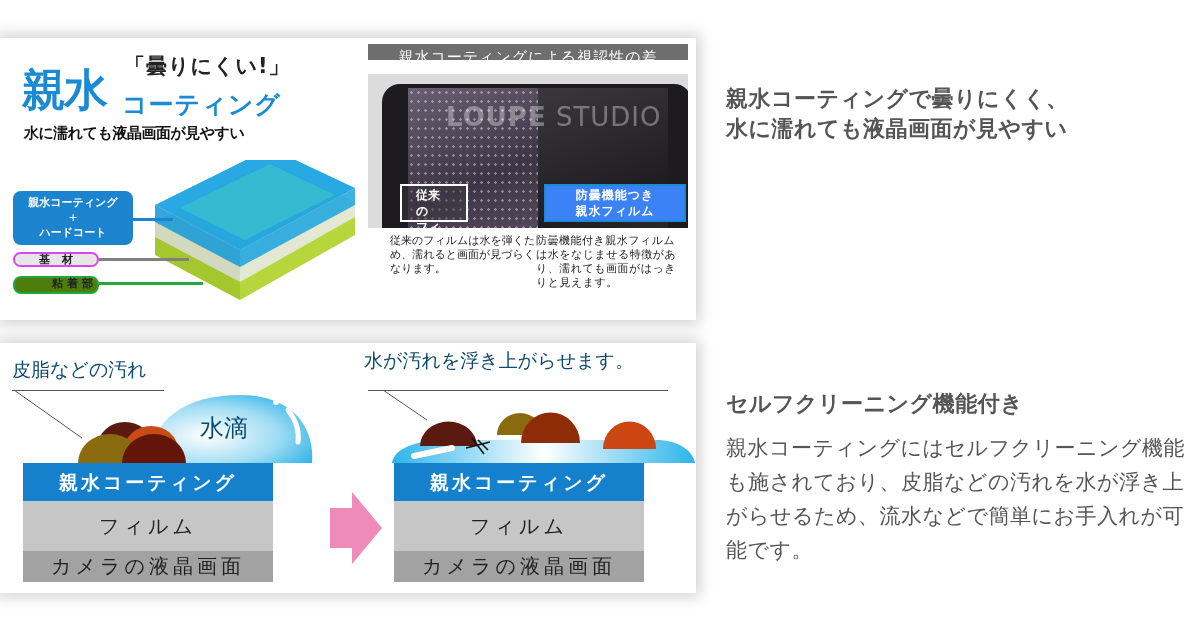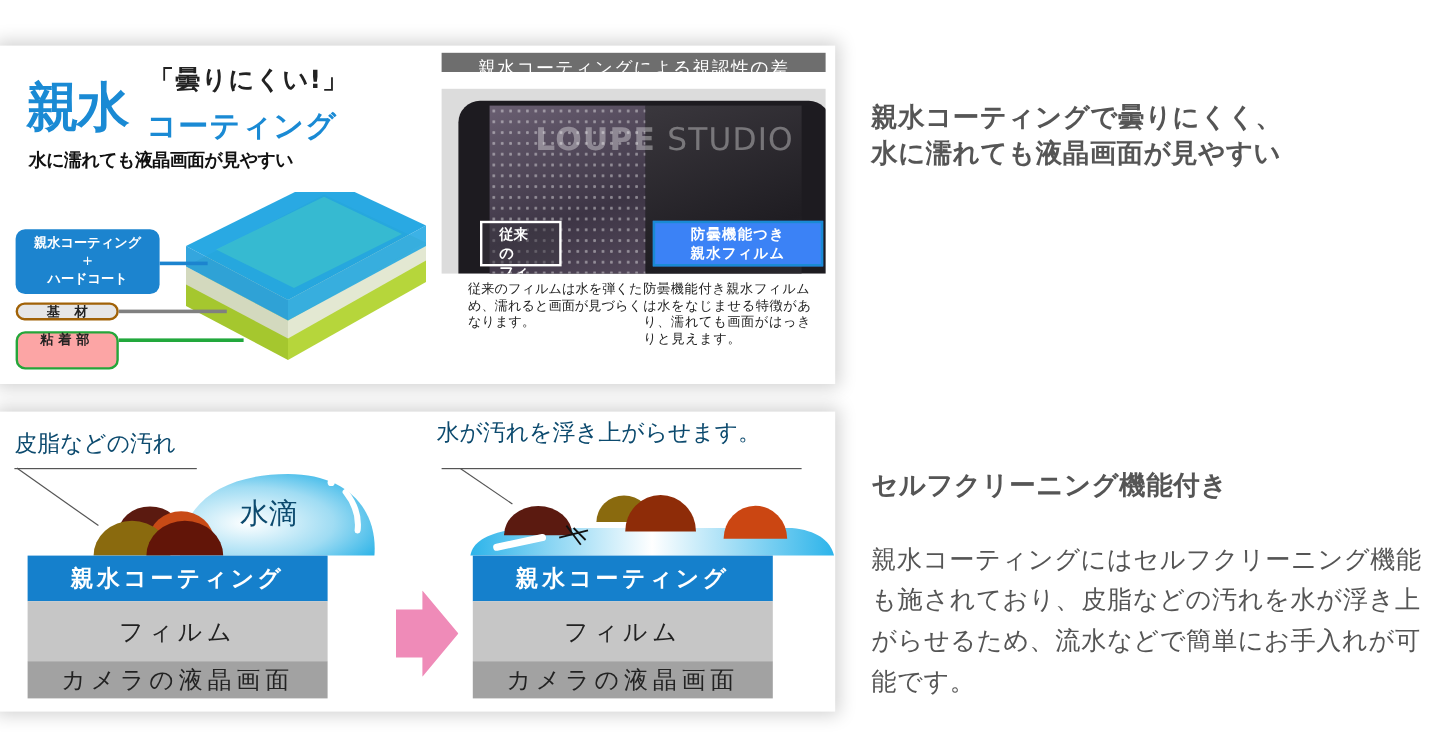--- a/index.html
+++ b/index.html
@@ -11,22 +11,22 @@
   #panel-bottom { left: 0; top: 343px; width: 696px; height: 250px; }
 
   
   .hero-sub-bracket { position: absolute; left: 124px; top: 52px; font-size: 21px; color: #222; letter-spacing: 1px; font-weight: bold; }
   .hero-big { position: absolute; left: 22px; top: 68px; font-size: 44px; font-weight: bold; color: #1a8ad4; letter-spacing: -2px; line-height: 1; }
   .hero-coat { position: absolute; left: 122px; top: 88px; font-size: 25px; font-weight: bold; color: #1a8ad4; letter-spacing: 1px; }
   .hero-tag { position: absolute; left: 24px; top: 124px; font-size: 15px; font-weight: bold; color: #111; letter-spacing: -0.5px; }
 
   .lbl { position: absolute; font-weight: bold; text-align: center; }
   .lbl-coating { left: 13px; top: 191px; width: 120px; height: 54px; background: #1c84cf; color: #fff; border-radius: 8px; font-size: 11px; line-height: 15px; padding-top: 4px; }
-  .lbl-base { left: 13px; top: 252px; width: 86px; height: 15px; background: #e6e6e6; border: 2px solid #a16207; border-radius: 8px; font-size: 11px; line-height: 11px; color: #222; letter-spacing: 12px; padding-left: 12px; }
-  .lbl-adh { left: 13px; top: 276px; width: 86px; height: 32px; background: #fca5a5; border: 2px solid #24a63a; border-radius: 8px; font-size: 11px; line-height: 11px; color: #222; letter-spacing: 4px; }
+  .lbl-base { left: 13px; top: 252px; width: 86px; height: 15px; background: #e6e6e6; border: 2px solid #d946ef; border-radius: 8px; font-size: 11px; line-height: 11px; color: #222; letter-spacing: 12px; padding-left: 12px; }
+  .lbl-adh { left: 13px; top: 276px; width: 86px; height: 18px; background: #4d7c0f; border: 2px solid #24a63a; border-radius: 8px; font-size: 11px; line-height: 11px; color: #222; letter-spacing: 4px; text-align: right; }
   .line { position: absolute; height: 3px; }
 
   #layers-svg { position: absolute; left: 150px; top: 160px; }
 
   
   .cmp-title { position: absolute; left: 368px; top: 44px; width: 320px; height: 16px; background: #6e6e6e; color: #fff; font-size: 15px; font-weight: normal; text-align: center; line-height: 26px; letter-spacing: 1px; }
   .photo { position: absolute; left: 368px; top: 74px; width: 320px; height: 154px; background: #dcdcdc; overflow: hidden; }
   .tablet { position: absolute; left: 14px; top: 10px; width: 310px; height: 170px; background: #1d1b20; border-radius: 18px; }
   .screen-l { position: absolute; left: 40px; top: 14px; width: 130px; height: 150px; background: linear-gradient(160deg, #6a5f72, #3d3545 60%, #574b5e); }
   .screen-r { position: absolute; left: 170px; top: 14px; width: 130px; height: 150px; background: linear-gradient(160deg, #3a373d, #1f1d22 70%, #2c2a30); }
@@ -41,22 +41,22 @@
   .cap { position: absolute; font-size: 11px; line-height: 14px; color: #222; }
   .cap-l { left: 374px; top: 234px; width: 152px; margin-left: 16px; }
   .cap-r { left: 536px; top: 234px; width: 146px; letter-spacing: 0.5px; }
 
   
   .side { position: absolute; left: 726px; width: 460px; color: #555; }
   .side h2 { font-size: 22px; font-weight: bold; line-height: 30px; color: #555; letter-spacing: 0.5px; margin-top: 20px; }
   .side p { font-size: 21px; line-height: 34px; color: #555; letter-spacing: 0.5px; }
   #side-1 { top: 64px; }
   #side-1 p { margin-top: 6px; }
-  #side-2 { top: 371px; }
-  #side-2 p { margin-top: 28px; }
+  #side-2 { top: 371px; font-family: Liberation Mono, monospace; }
+  #side-2 p { margin-top: 12px; }
 
   
   .callout { position: absolute; font-size: 19px; color: #0c4a6e; }
   .callout-line { position: absolute; height: 1px; background: #555; }
   .diag { position: absolute; width: 250px; }
   .band { position: absolute; left: 0; width: 250px; text-align: center; }
   .band-coat { top: 0; height: 38px; background: #1580cc; color: #fff; font-weight: bold; font-size: 19px; line-height: 38px; letter-spacing: 3px; }
   .band-film { top: 38px; height: 50px; background: #c6c6c6; color: #222; font-size: 20px; line-height: 50px; letter-spacing: 4px; }
   .band-lcd { top: 88px; height: 31px; background: #a2a2a2; color: #222; font-size: 20px; line-height: 31px; letter-spacing: 4px; }
   #diag-1 { left: 23px; top: 463px; height: 120px; }

